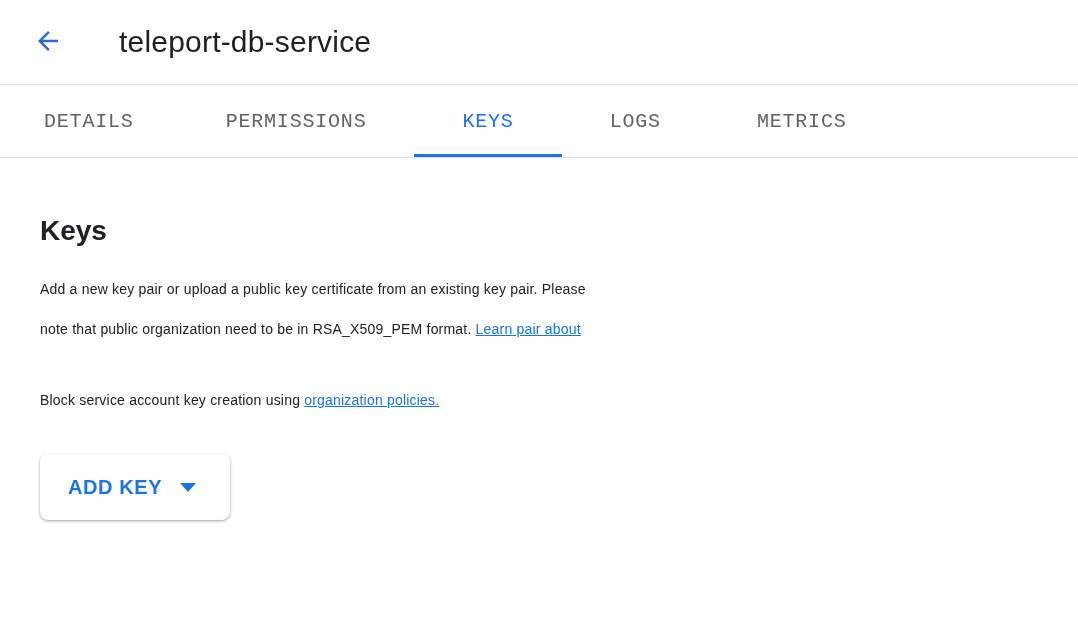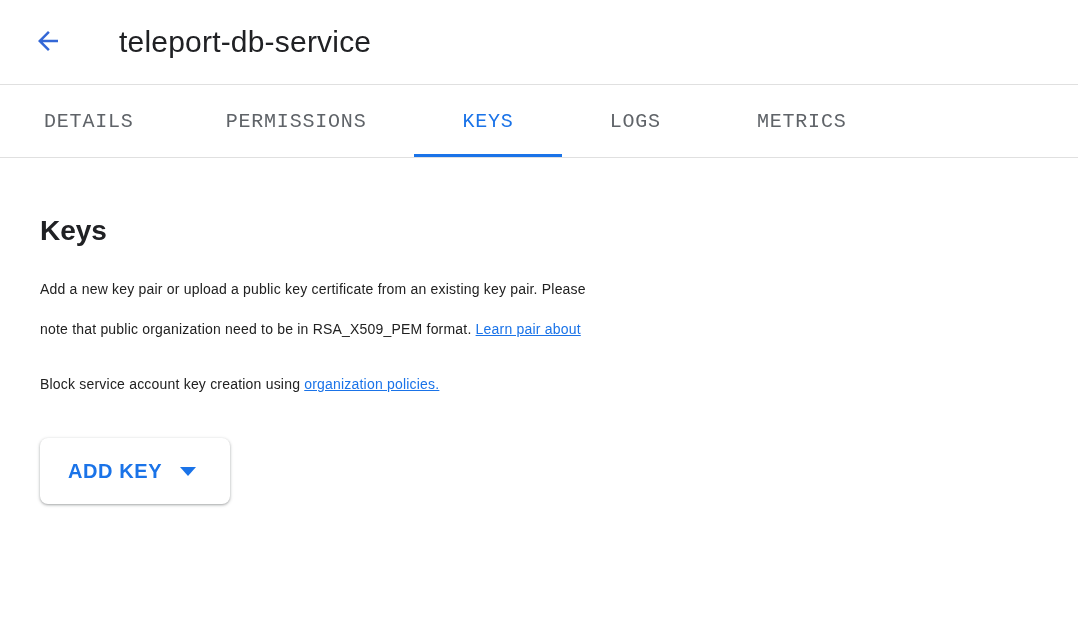--- a/index.html
+++ b/index.html
@@ -48,21 +48,21 @@
     background:var(--link-blue);
   }
   
   .main{padding:0 40px;}
   .section-heading{
     margin-top:56px;font-size:28px;line-height:33px;font-weight:700;
     color:var(--text-dark);
   }
   .para{font-size:14px;line-height:40px;color:#212121;letter-spacing:0.2px;}
   .para-1{margin-top:22px;}
-  .para-2{margin-top:15px;}
+  .para-2{margin-top:31px;}
   .rich-line{white-space:nowrap;}
   a.link{color:var(--link-blue);text-decoration:underline;cursor:pointer;}
   
   .add-key-btn{
     margin-top:34px;height:66px;display:inline-flex;align-items:center;
     padding:0 34px 0 28px;background:#fff;border:none;border-radius:8px;
     box-shadow:0 1px 2px 0 rgba(60,64,67,.30), 0 1px 3px 1px rgba(60,64,67,.15);
     cursor:pointer;font-family:"Liberation Sans", sans-serif;
     font-size:20px;font-weight:700;letter-spacing:0.6px;color:var(--link-blue);
   }

